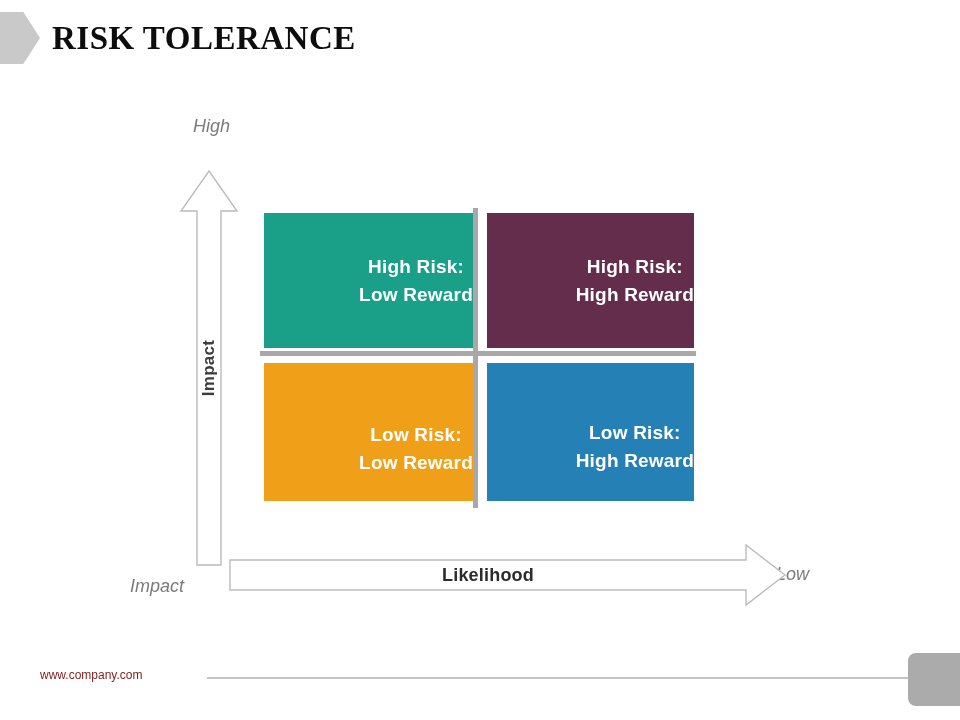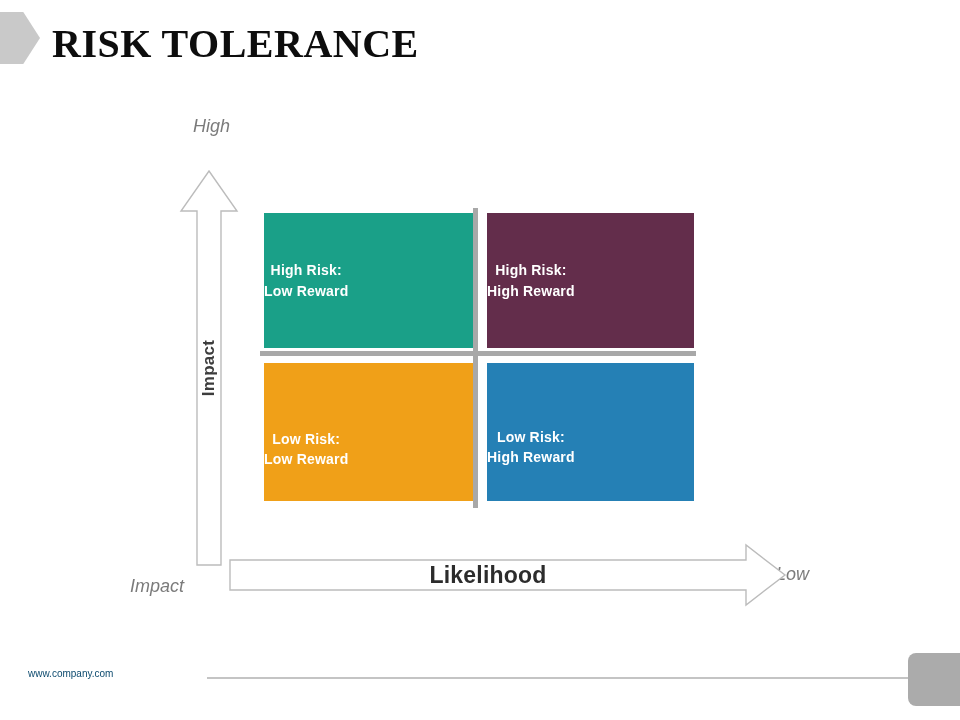--- a/index.html
+++ b/index.html
@@ -15,21 +15,21 @@
   .title-arrow {
     position:absolute; left:-4px; top:12px;
     width:44px; height:52px;
     background:#c9c9c9;
     clip-path: polygon(0% 0%, 62% 0%, 100% 50%, 62% 100%, 0% 100%);
   }
   .page-title {
     position:absolute; left:52px; top:20px;
     font-family:"Liberation Serif", serif;
     font-weight:bold;
-    font-size:40px;
+    font-size:33px;
     letter-spacing:0.5px;
     color:#0d0d0d;
     white-space:nowrap;
   }
 
   
   .axis-label {
     position:absolute;
     font-size:18px;
     color:#7b7b7b;
@@ -72,21 +72,21 @@
   }
   .h-arrow svg { display:block; }
   .likelihood-text {
     position:absolute;
     left:228px; top:543px;
     width:520px; height:65px;
     display:flex; align-items:center; justify-content:center;
     pointer-events:none;
   }
   .likelihood-text span {
-    font-size:23px;
+    font-size:18px;
     font-weight:bold;
     color:#2c2c2c;
     letter-spacing:0.2px;
   }
 
   
   .matrix {
     position:absolute;
     left:264px; top:213px;
     width:430px; height:288px;
@@ -99,37 +99,37 @@
   }
   .divider-h {
     position:absolute;
     left:260px; top:351px;
     width:436px; height:5px;
     background:#a8a8a8;
   }
   .quad {
     position:absolute;
     display:flex;
-    justify-content:flex-start;
+    justify-content:flex-end;
     color:#ffffff;
-    font-size:14px;
+    font-size:19px;
     font-weight:bold;
     line-height:1.45;
     text-align:center;
     letter-spacing:0.2px;
   }
   .quad-tl { left:0px;   top:0px;   width:209px; height:135px; align-items:center; }
   .quad-tr { left:223px; top:0px;   width:207px; height:135px; align-items:center; }
   .quad-bl { left:0px;   top:150px; width:209px; height:138px; align-items:center; padding-top:34px; }
   .quad-br { left:223px; top:150px; width:207px; height:138px; align-items:center; padding-top:30px; }
 
   
   .footer-url {
-    position:absolute; left:28px; top:668px;
-    font-size:10px; color:#0c4a6e;
+    position:absolute; left:40px; top:668px;
+    font-size:12px; color:#7f1d1d;
     font-family:"Liberation Sans", sans-serif;
     white-space:nowrap;
   }
   .footer-line {
     position:absolute; left:207px; top:677px;
     width:718px; height:2px; background:#c4c4c4;
   }
   .footer-block {
     position:absolute; left:908px; top:653px;
     width:52px; height:53px;

